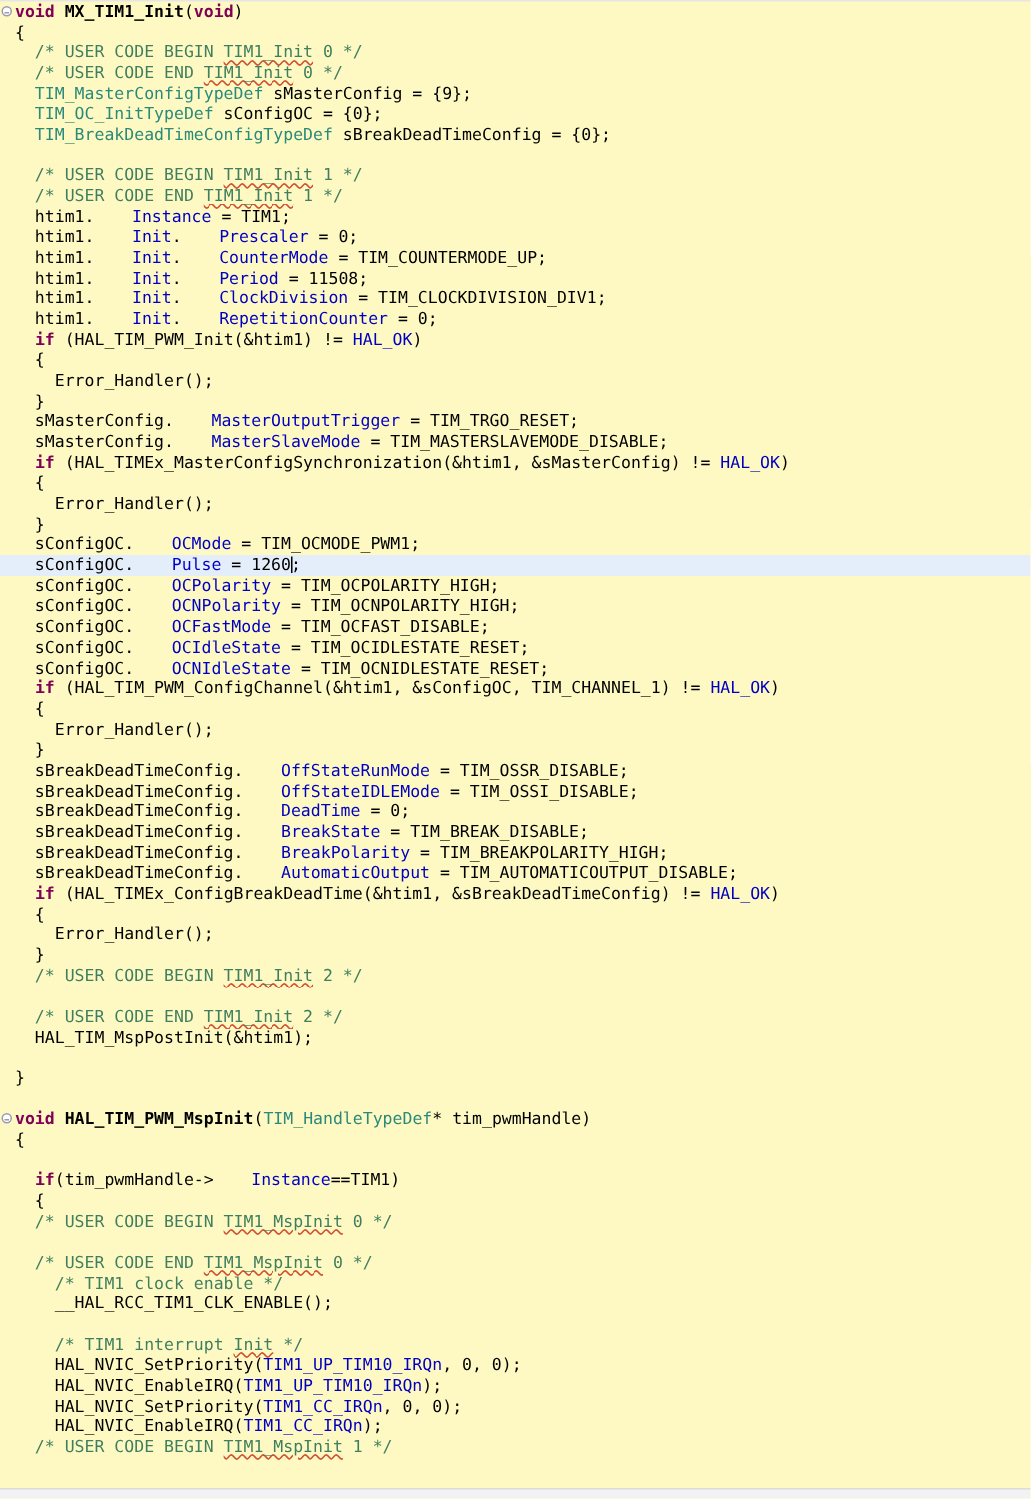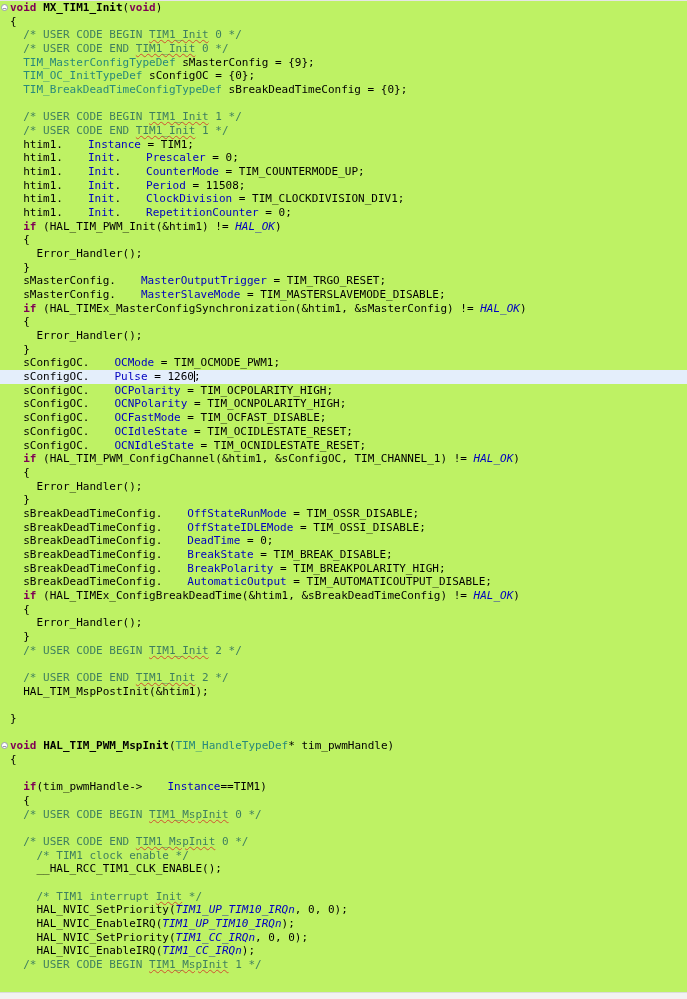--- a/index.html
+++ b/index.html
@@ -12,21 +12,21 @@
     width: 687px;
     height: 999px;
     overflow: hidden;
     font-family: "DejaVu Sans Mono", monospace;
   }
 
   #editor {
     position: relative;
     width: 687px;
     height: 999px;
-    background: #bef264;
+    background: #fef9c3;
     box-sizing: border-box;
     overflow: hidden;
   }
 
   
   .top-rule {
     position: absolute;
     top: 0; left: 0; right: 0;
     height: 1px;
     background: #e6e6e6;
@@ -60,21 +60,21 @@
   }
   .line.hl {
     background: #e4eefb;
   }
 
   
   .kw      { color: #7f0055; font-weight: bold; }   
   .cmt     { color: #3f7f5f; }                       
   .type    { color: #2a8a7a; }                       
   .field   { color: #0000c0; margin-left: 25px; }                       
-  .const   { color: #0000c0; font-style: italic; }   
+  .const   { color: #0000c0; }   
   .fnname  { color: #000000; font-weight: bold; }    
   .plain   { color: #000000; }
 
   
   .sq {
     text-decoration: underline;
     text-decoration-style: wavy;
     text-decoration-color: #d05030;
     text-decoration-thickness: 1px;
     text-underline-offset: 1px;

